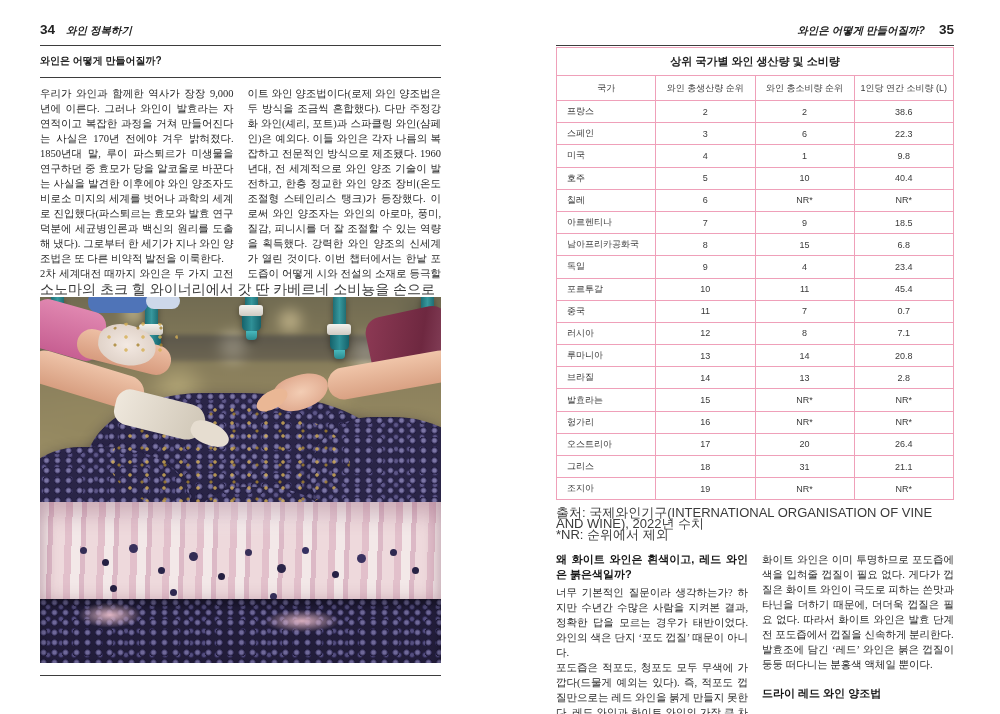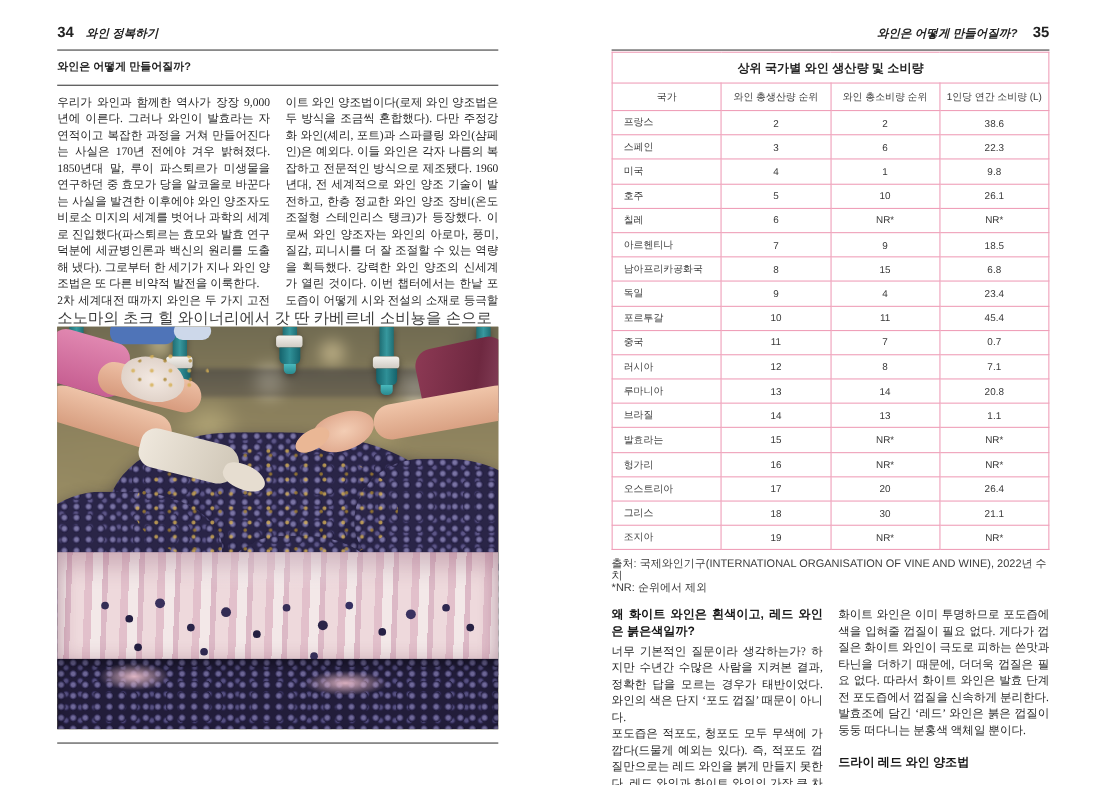--- a/index.html
+++ b/index.html
@@ -1,20 +1,20 @@
 <!DOCTYPE html>
 <html><head>
 <meta charset="utf-8">
 <style>
   html,body { margin:0; padding:0; background:#ffffff; }
   .spread { position:relative; width:1000px; height:714px; background:#ffffff; overflow:hidden;
             color:#262626; }
 
   .page { position:absolute; top:22px; }
-  .page.left  { left:52px;  width:401px; }
+  .page.left  { left:40px;  width:401px; }
   .page.right { left:556px; width:398px; }
 
   
   .running-head { display:flex; align-items:baseline; gap:11px;
     font-family:"Liberation Sans","DejaVu Sans",sans-serif; font-weight:bold;
     border-bottom:1.4px solid #3d3d3d; padding-bottom:7px; color:#222; }
   .running-head .pagenum { font-size:13.5px; }
   .running-head .head-label { font-size:10.5px;font-style:italic; }
   .running-head.right-head { justify-content:flex-end; gap:14px; }
 
@@ -44,21 +44,21 @@
     font-family:"Liberation Sans","DejaVu Sans",sans-serif; color:#3a3a3a; }
   table.stats th, table.stats td { border:1px solid #efa0b9; }
   table.stats .t-title { font-size:11px; font-weight:bold; color:#222;
     text-align:center; padding:6px 0; }
   table.stats th.colh { font-size:9px; font-weight:normal; 
     padding:5.5px 0; width:25%; }
   table.stats td { font-size:9px; text-align:center; padding:4.1px 0; }
   table.stats td.country { text-align:left; padding-left:10px; }
 
   .source { font-family:"Liberation Sans","DejaVu Sans",sans-serif;
-    font-size:10px; line-height:11px; color:#3a3a3a; margin-top:7px; }
+    font-size:13px; line-height:11px; color:#3a3a3a; margin-top:7px; }
 
   .bottom-cols { margin-top:12px; }
   .bottom-cols .col { height:196px; border-bottom:1.2px solid #3d3d3d; box-sizing:border-box; }
   .sec-head { font-family:"Liberation Sans","DejaVu Sans",sans-serif;
     font-size:11px; font-weight:bold; color:#151515; margin:0 0 3px 0; line-height:15px; }
   .sec-head.gap { margin-top:14px; }
 
   
   .photo { position:relative; margin-top:5px; height:366px; overflow:hidden;
     background:#857a58; }
@@ -283,21 +283,21 @@
           <tr>
             <td class="country">미국</td>
             <td>4</td>
             <td>1</td>
             <td>9.8</td>
           </tr>
           <tr>
             <td class="country">호주</td>
             <td>5</td>
             <td>10</td>
-            <td>26.1</td>
+            <td>40.4</td>
           </tr>
           <tr>
             <td class="country">칠레</td>
             <td>6</td>
             <td>NR*</td>
             <td>NR*</td>
           </tr>
           <tr>
             <td class="country">아르헨티나</td>
             <td>7</td>
@@ -337,21 +337,21 @@
           <tr>
             <td class="country">루마니아</td>
             <td>13</td>
             <td>14</td>
             <td>20.8</td>
           </tr>
           <tr>
             <td class="country">브라질</td>
             <td>14</td>
             <td>13</td>
-            <td>1.1</td>
+            <td>2.8</td>
           </tr>
           <tr>
             <td class="country">발효라는</td>
             <td>15</td>
             <td>NR*</td>
             <td>NR*</td>
           </tr>
           <tr>
             <td class="country">헝가리</td>
             <td>16</td>
@@ -360,21 +360,21 @@
           </tr>
           <tr>
             <td class="country">오스트리아</td>
             <td>17</td>
             <td>20</td>
             <td>26.4</td>
           </tr>
           <tr>
             <td class="country">그리스</td>
             <td>18</td>
-            <td>30</td>
+            <td>31</td>
             <td>21.1</td>
           </tr>
           <tr>
             <td class="country">조지아</td>
             <td>19</td>
             <td>NR*</td>
             <td>NR*</td>
           </tr>
         </tbody>
     </table>

